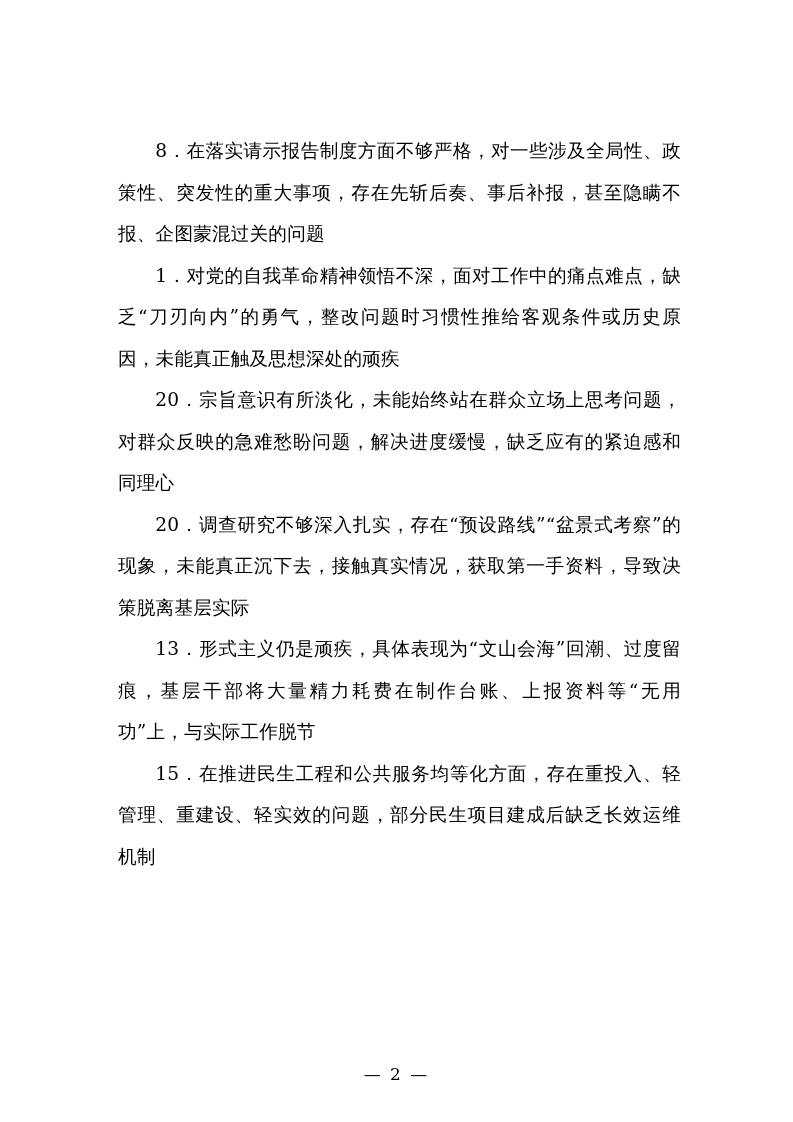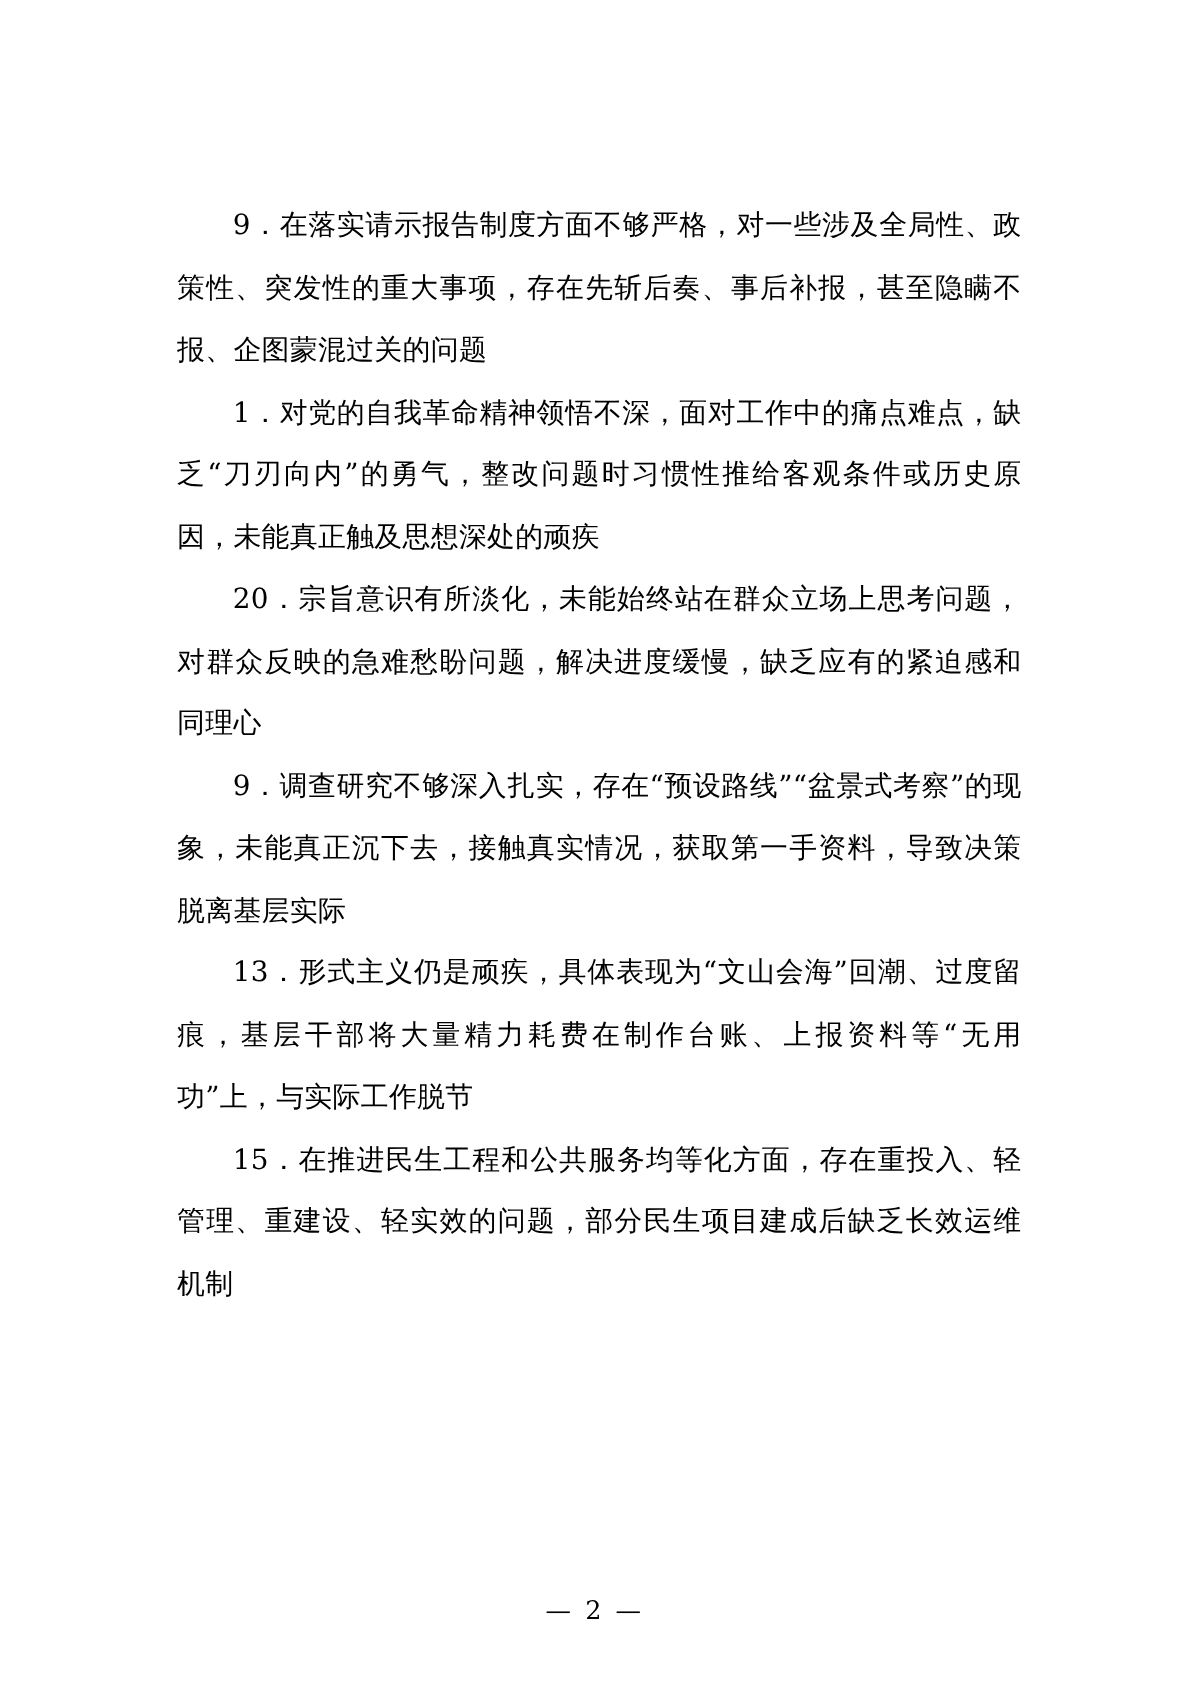--- a/index.html
+++ b/index.html
@@ -54,24 +54,24 @@
   }
   .footer .pn {
     display: inline-block;
   }
 </style>
 </head>
 <body>
 
 <div class="page">
   <div class="body-text">
-    <p class="para">9．在落实请示报告制度方面不够严格，对一些涉及全局性、政策性、突发性的重大事项，存在先斩后奏、事后补报，甚至隐瞒不报、企图蒙混过关的问题</p>
+    <p class="para">8．在落实请示报告制度方面不够严格，对一些涉及全局性、政策性、突发性的重大事项，存在先斩后奏、事后补报，甚至隐瞒不报、企图蒙混过关的问题</p>
     <p class="para">1．对党的自我革命精神领悟不深，面对工作中的痛点难点，缺乏“刀刃向内”的勇气，整改问题时习惯性推给客观条件或历史原因，未能真正触及思想深处的顽疾</p>
     <p class="para">20．宗旨意识有所淡化，未能始终站在群众立场上思考问题，对群众反映的急难愁盼问题，解决进度缓慢，缺乏应有的紧迫感和同理心</p>
-    <p class="para">9．调查研究不够深入扎实，存在“预设路线”“盆景式考察”的现象，未能真正沉下去，接触真实情况，获取第一手资料，导致决策脱离基层实际</p>
+    <p class="para">20．调查研究不够深入扎实，存在“预设路线”“盆景式考察”的现象，未能真正沉下去，接触真实情况，获取第一手资料，导致决策脱离基层实际</p>
     <p class="para">13．形式主义仍是顽疾，具体表现为“文山会海”回潮、过度留痕，基层干部将大量精力耗费在制作台账、上报资料等“无用功”上，与实际工作脱节</p>
     <p class="para">15．在推进民生工程和公共服务均等化方面，存在重投入、轻管理、重建设、轻实效的问题，部分民生项目建成后缺乏长效运维机制</p>
 
   </div>
   <div class="footer">
     <span class="pn">— 2 —</span>
   </div>
 </div>
 
 </body></html>

